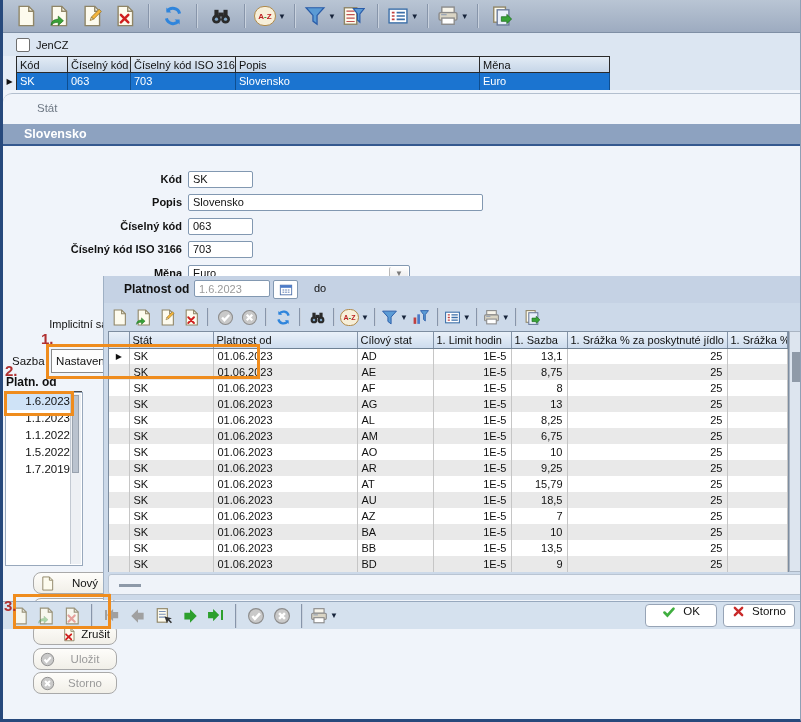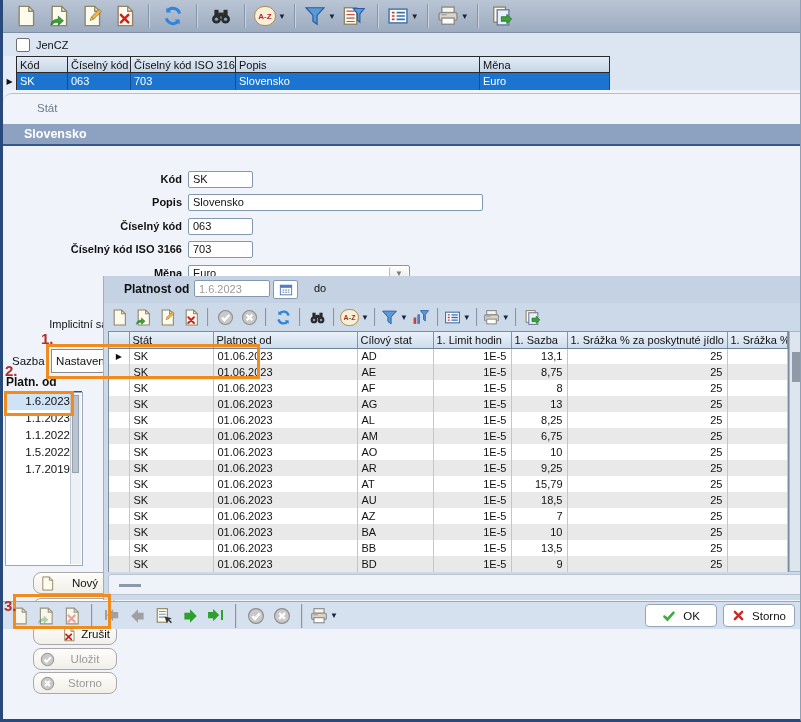--- a/index.html
+++ b/index.html
@@ -83,21 +83,21 @@
   .rgrid td:nth-child(5),.rgrid td:nth-child(6),.rgrid td:nth-child(7){text-align:right;}
   .rgrid td.ind{font-size:8px;text-align:center;padding:0;}
   .v-scroll{position:absolute;left:685px;top:55px;width:14px;height:241px;background:#dde5ef;border:1px solid #a9b4c2;box-sizing:border-box;}
   .v-thumb{position:absolute;left:2px;top:20px;width:8px;height:30px;background:#8f9aa8;}
   .h-strip{position:absolute;left:4px;top:298px;width:695px;height:21px;background:#eff3f9;border:1px solid #b9c4d2;border-radius:3px;box-sizing:border-box;}
   .h-thumb{position:absolute;left:10px;top:9px;width:22px;height:3px;background:#8d99a8;}
   
   .bbar{position:absolute;left:0;top:601px;width:801px;height:28px;background:#d5e1ee;border-top:1px solid #97a8bd;
     display:flex;align-items:center;padding-left:5px;box-sizing:border-box;gap:2px;}
   .bbar .tbtn{height:24px;min-width:24px;}
-  .fbtn{width:70px;height:21px;background:#fff;border:1px solid #97a4b6;border-radius:4px;display:flex;align-items:center;justify-content:center;gap:7px;font-size:11.5px;}
+  .fbtn{width:70px;height:21px;background:#fff;border:1px solid #97a4b6;border-radius:4px;display:flex;justify-content:center;gap:7px;font-size:11.5px;}
   .fbtn-ok{position:absolute;right:83px;top:604px;}
   .fbtn-st{position:absolute;right:5px;top:604px;}
 </style>
 </head>
 <body>
 
 <svg width="0" height="0" style="position:absolute" aria-hidden="true">
   <defs>
     <symbol id="i-page" viewBox="0 0 16 16">
       <path d="M3 1h7l3.5 3.5V15H3z" fill="#fdfbee" stroke="#8f8566"></path>

